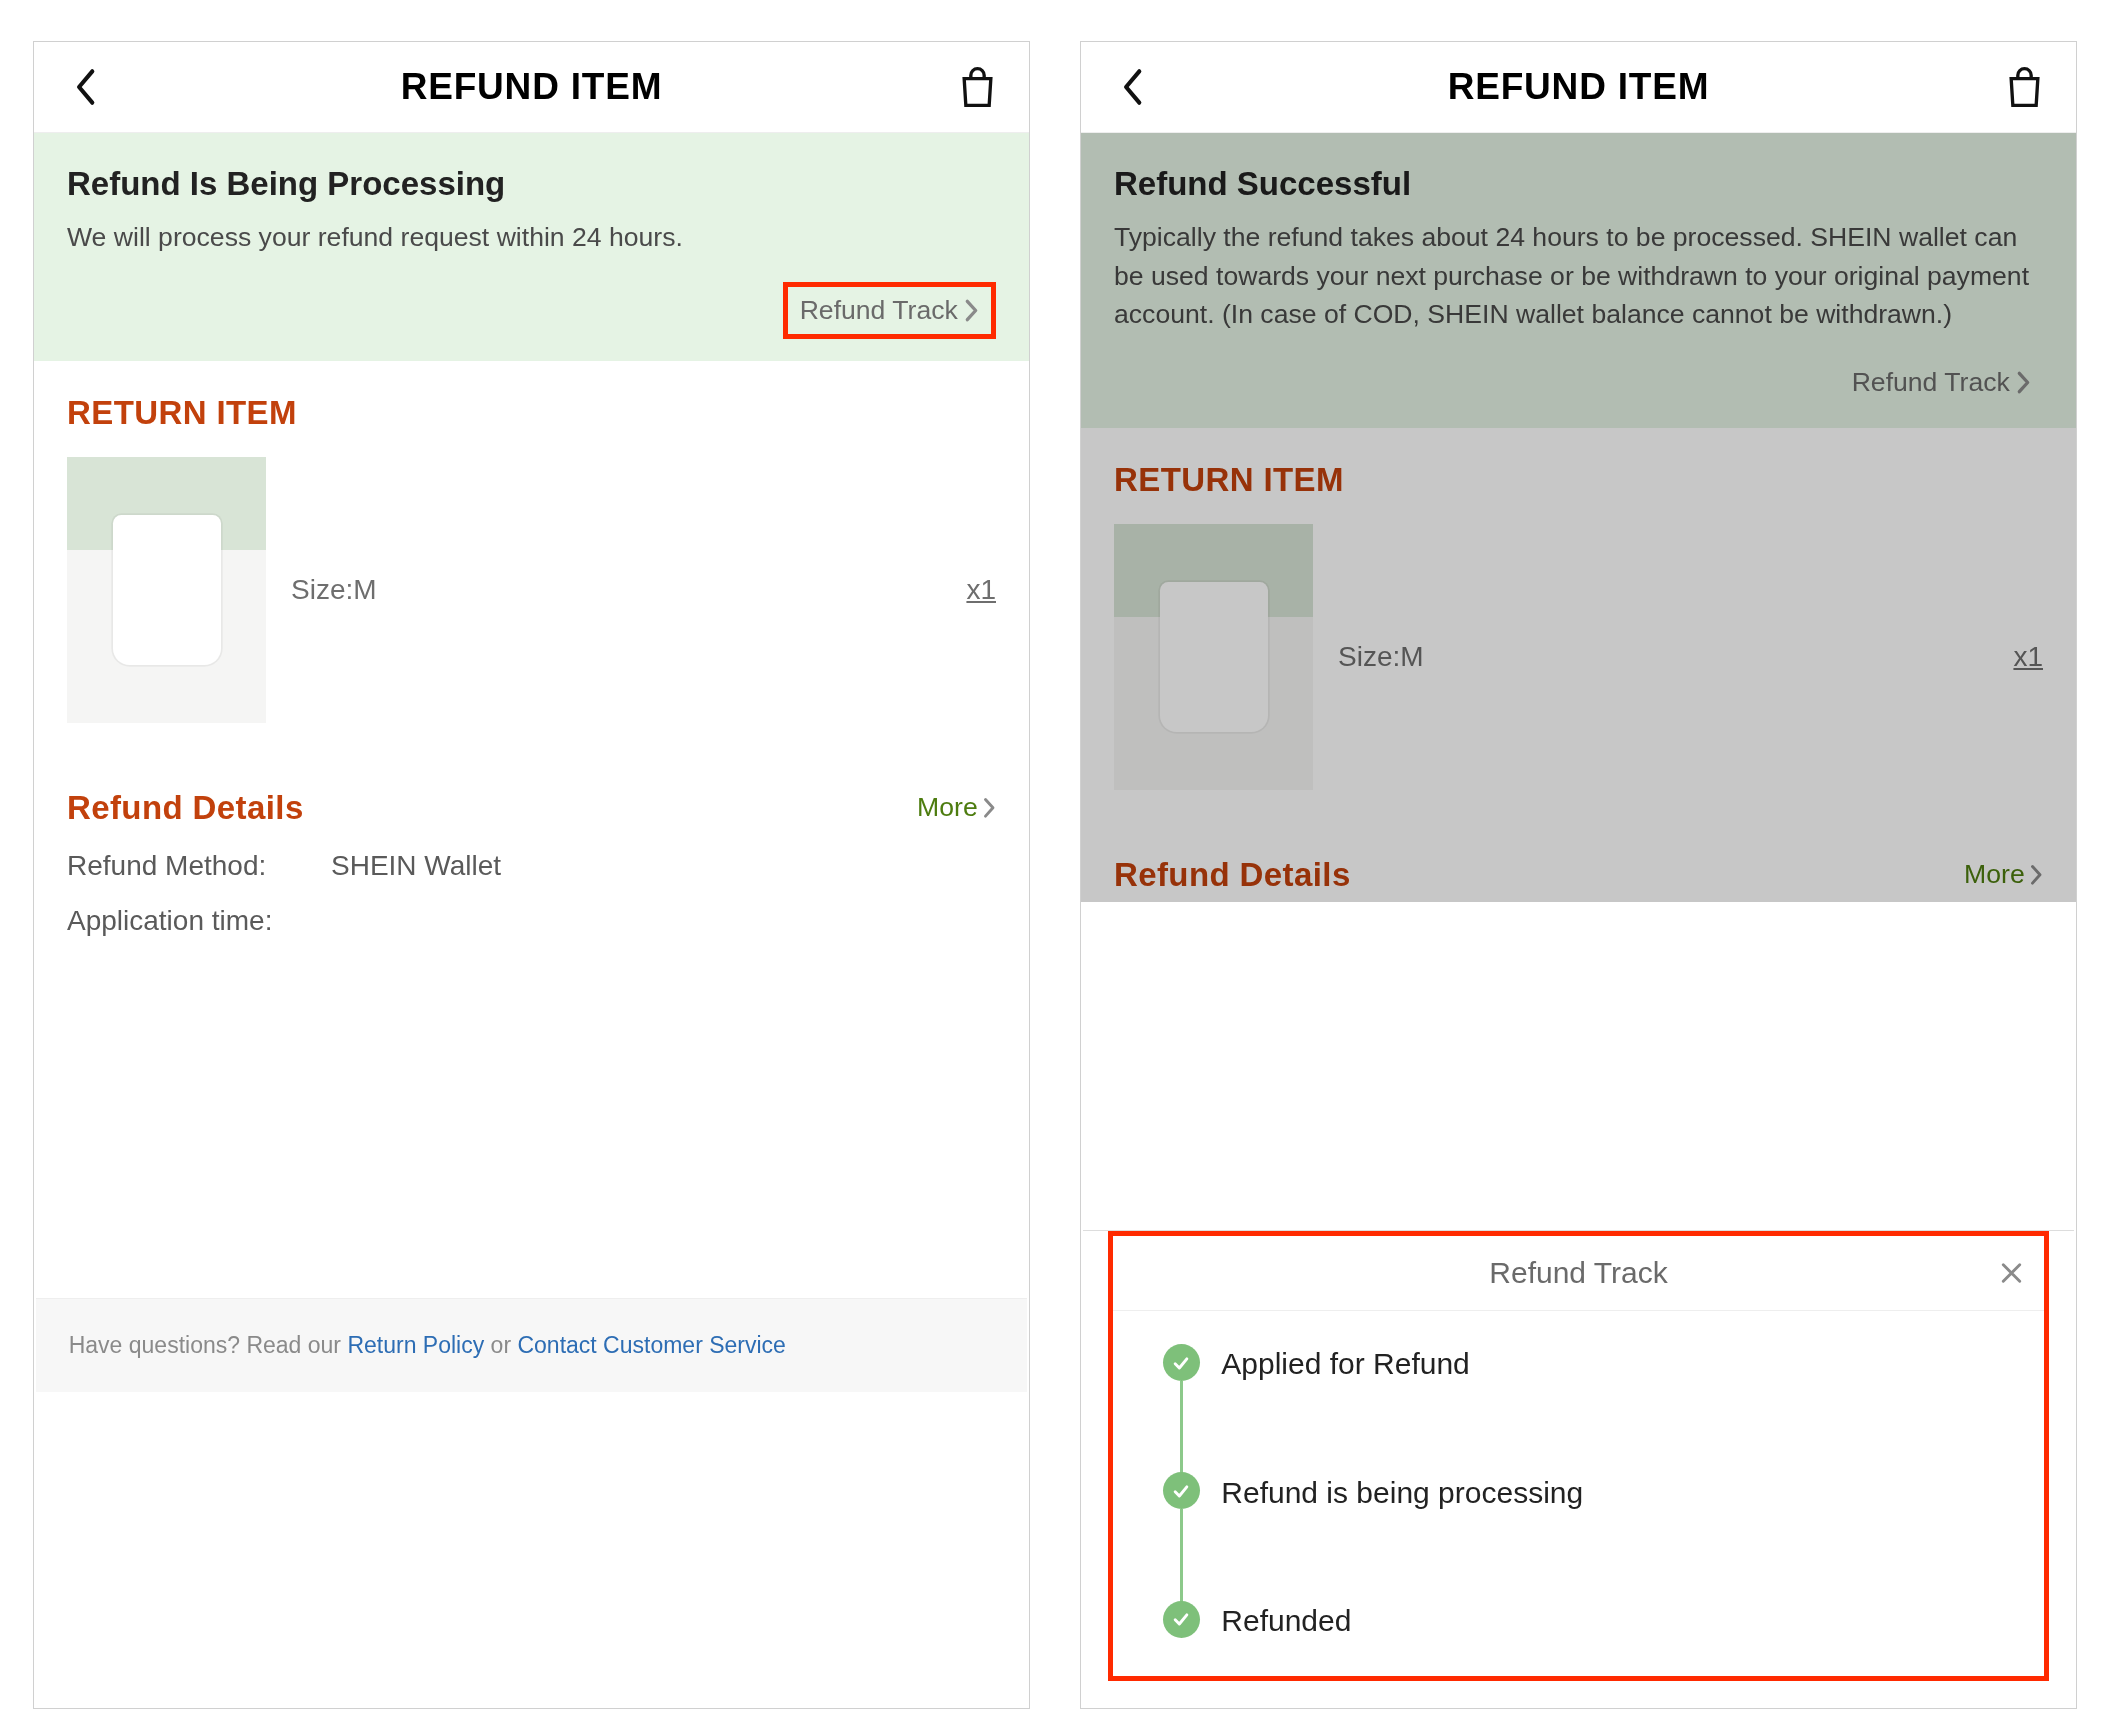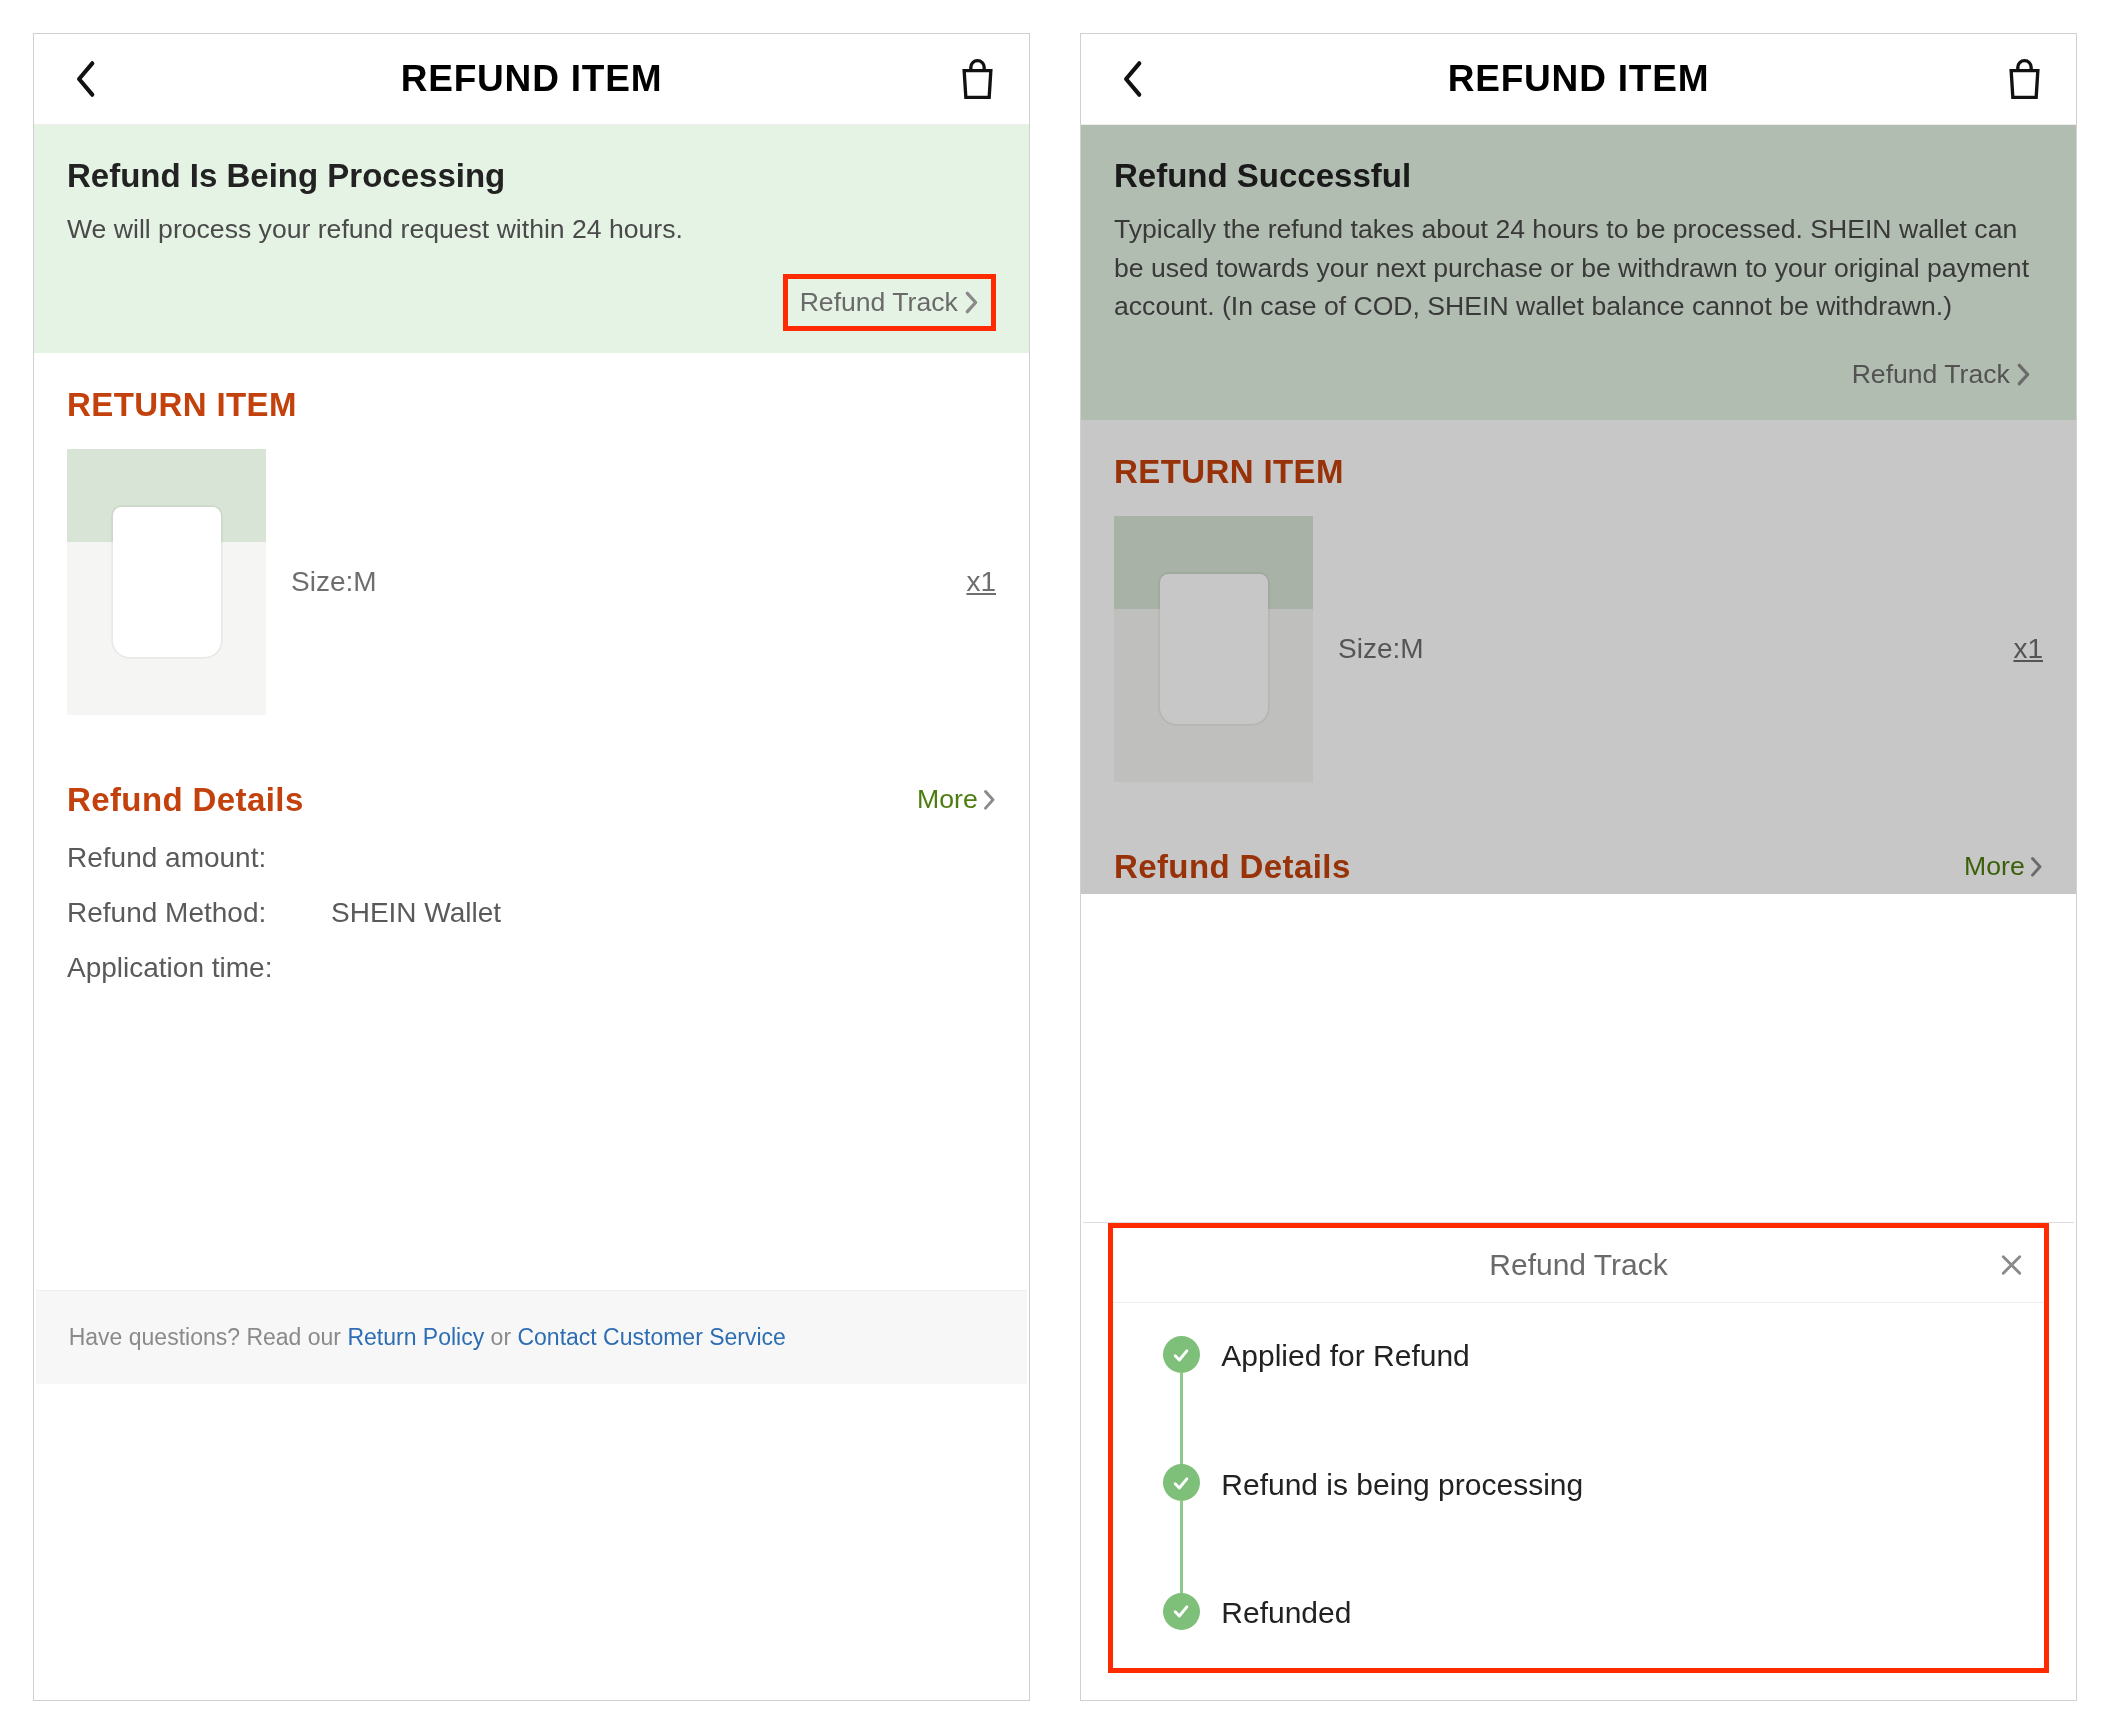--- a/index.html
+++ b/index.html
@@ -11,20 +11,21 @@
     gap: 50px;
     padding: 33px;
   }
   .phone {
     width: 997px;
     height: 1668px;
     border: 1.7px solid #d0d0d0;
     background: #ffffff;
     position: relative;
     overflow: hidden;
+    margin-top: 8px;
   }
   .header {
     height: 91px;
     display: flex;
     align-items: center;
     justify-content: space-between;
     padding: 0 33px;
     border-bottom: 0.8px solid #eee;
   }
   .header .icon-btn { width: 38px; height: 38px; display:flex; align-items:center; justify-content:center; cursor:pointer; }
@@ -147,24 +148,20 @@
     <div class="details-head">
       <div class="section-title" style="font-weight:700">Refund Details</div>
       <div class="more-link">
         <span>More</span>
         <svg width="13.3" height="21.6" viewBox="0 0 16 26">
             <path d="M3 3 L12 13 L3 23" stroke="#8a8a8a" stroke-width="3.5" fill="none" stroke-linecap="round" stroke-linejoin="round"></path>
           </svg>
       </div>
     </div>
     <div class="kv">
-      <span class="k">Refund amount:</span>
-      <span></span>
-    </div>
-    <div class="kv">
       <span class="k">Refund Method:</span>
       <span>SHEIN Wallet</span>
     </div>
     <div class="kv">
       <span class="k">Application time:</span>
       <span></span>
     </div>
   </div>
 
   <div class="footer-help">

